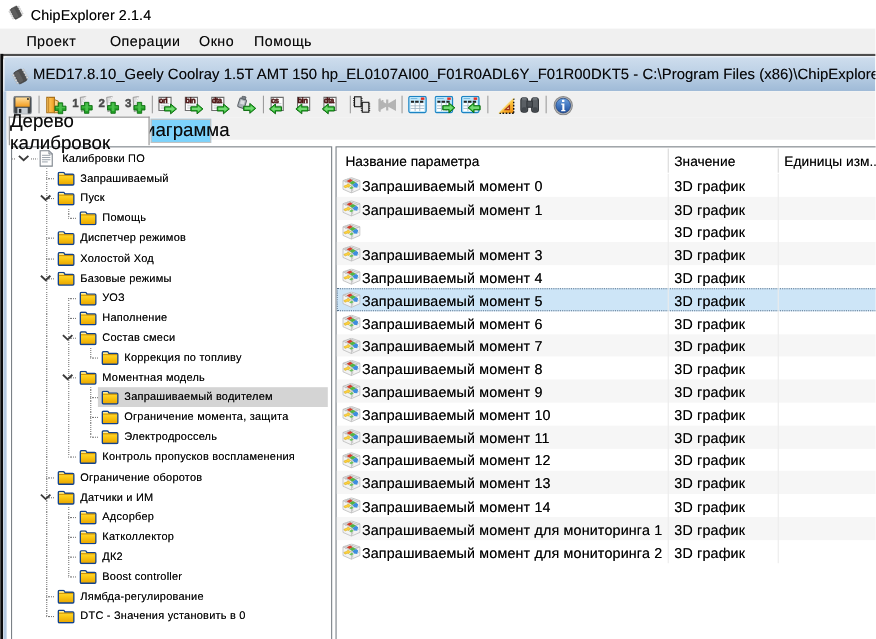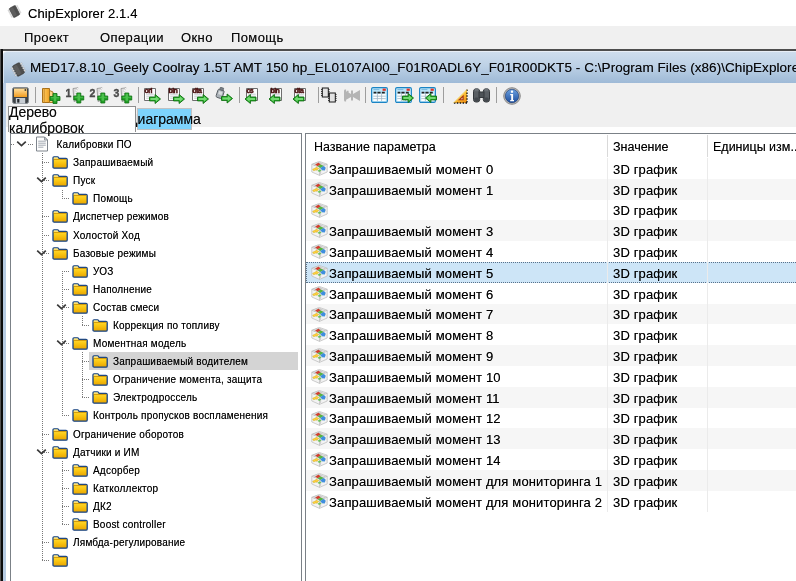--- a/index.html
+++ b/index.html
@@ -13,21 +13,21 @@
 .leftedge{left:0;top:49px;width:3px;height:532px;background:linear-gradient(90deg,#555 0,#555 1px,#0c0c0c 1px,#0c0c0c 3px)}
 .child{left:3px;top:51px;width:793px;height:530px;background:#fff;border-top-left-radius:4px;overflow:hidden}
 .ctitle{left:0;top:0;width:793px;height:32px;background:linear-gradient(180deg,#cedded 0%,#bdd1e6 45%,#a9c2dc 80%,#9fbad7 100%);border-left:1px solid #d6e1ee;border-top:1px solid #e8eef6;border-top-left-radius:4px}
 .ctext{left:27px;top:0;height:32px;display:flex;align-items:center;font-size:13.5px;letter-spacing:0.06px;color:#08080a;white-space:pre;width:900px;text-shadow:0 0 0.5px rgba(0,0,0,0.5)}
 .cleftborder{left:0;top:32px;width:3px;height:498px;background:#b7cbe2}
 .toolbar{left:3px;top:32px;width:790px;height:24px;background:#f0f0f0}
 .tsep{top:4px;width:1px;height:16px;background:#9d9d9d}
 .tabstrip{left:3px;top:56px;width:790px;height:20px;background:#f0f0f0}
 .tab1{left:5px;top:55px;width:128px;height:26px;background:#fff;border:1px solid #8f8f8f;border-bottom:none;z-index:3}
 .tab2{left:134px;top:57px;width:55px;height:22px;background:#7dd3fc;border:1px solid #c2c2c2;z-index:2}
-.tabtxt{width:100%;height:100%;display:flex;align-items:center;justify-content:center;font-size:14px;letter-spacing:0;color:#0a0a0a;text-shadow:0 0 0.5px rgba(0,0,0,0.5)}
+.tabtxt{width:100%;height:100%;display:flex;align-items:center;justify-content:center;font-size:17px;letter-spacing:0;color:#0a0a0a;text-shadow:0 0 0.5px rgba(0,0,0,0.5)}
 .treepanel{left:10px;top:133px;width:292px;height:460px;border:1px solid #7b8187;background:#fff;overflow:hidden}
 .listpanel{left:305px;top:133px;width:500px;height:460px;border:1px solid #7b8187;background:#fff;overflow:hidden}
 .trow{left:0;height:18px;display:flex;align-items:center;font-size:10px;letter-spacing:0.2px;color:#000;white-space:pre;text-shadow:0 0 0.55px rgba(0,0,0,0.6)}
 .stripe{background:#f6f6f6}
 .lseltxt{position:absolute;font-size:13px;letter-spacing:0.15px;color:#000;white-space:pre;text-shadow:0 0 0.55px rgba(0,0,0,0.6)}
 .collineh{top:1px;width:1px;height:22px;background:#d9d9d9}
 .colline{width:1px;background:#ebebeb}
 .hdrtxt{font-size:12.5px;letter-spacing:0;color:#000;white-space:pre;text-shadow:0 0 0.5px rgba(0,0,0,0.5)}
 .dotv{width:1px;background-image:repeating-linear-gradient(180deg,#787878 0,#787878 1px,transparent 1px,transparent 2px)}
 .doth{height:1px;background-image:repeating-linear-gradient(90deg,#787878 0,#787878 1px,transparent 1px,transparent 2px)}
@@ -430,20 +430,21 @@
 <div class="abs trow" style="left:82px;top:381px">Boost controller</div>
 <div class="abs doth" style="left:30.5px;top:408px;width:8.5px"></div>
 <svg class="abs" width="16" height="13" style="left:41px;top:401.5px">
       <use href="#folder"></use>
     </svg>
 <div class="abs trow" style="left:62px;top:399px">Лямбда-регулирование</div>
 <div class="abs doth" style="left:30.5px;top:426px;width:8.5px"></div>
 <svg class="abs" width="16" height="13" style="left:41px;top:419.5px">
       <use href="#folder"></use>
     </svg>
+<div class="abs trow" style="left:62px;top:417px">DTC - Значения установить в 0</div>
 </div>
 <div class="abs listpanel">
 <div class="abs stripe" style="left:0;top:45px;width:500px;height:21px"></div>
 <div class="abs stripe" style="left:0;top:86px;width:500px;height:21px"></div>
 <div class="abs stripe" style="left:0;top:170px;width:500px;height:20px"></div>
 <div class="abs stripe" style="left:0;top:211px;width:500px;height:21px"></div>
 <div class="abs stripe" style="left:0;top:253px;width:500px;height:21px"></div>
 <div class="abs stripe" style="left:0;top:294px;width:500px;height:21px"></div>
 <div class="abs stripe" style="left:0;top:336px;width:500px;height:21px"></div>
 <div class="abs" style="left:0;top:128px;width:500px;height:21px;background:#cde5f7;border:1px dotted #59718a"></div>

